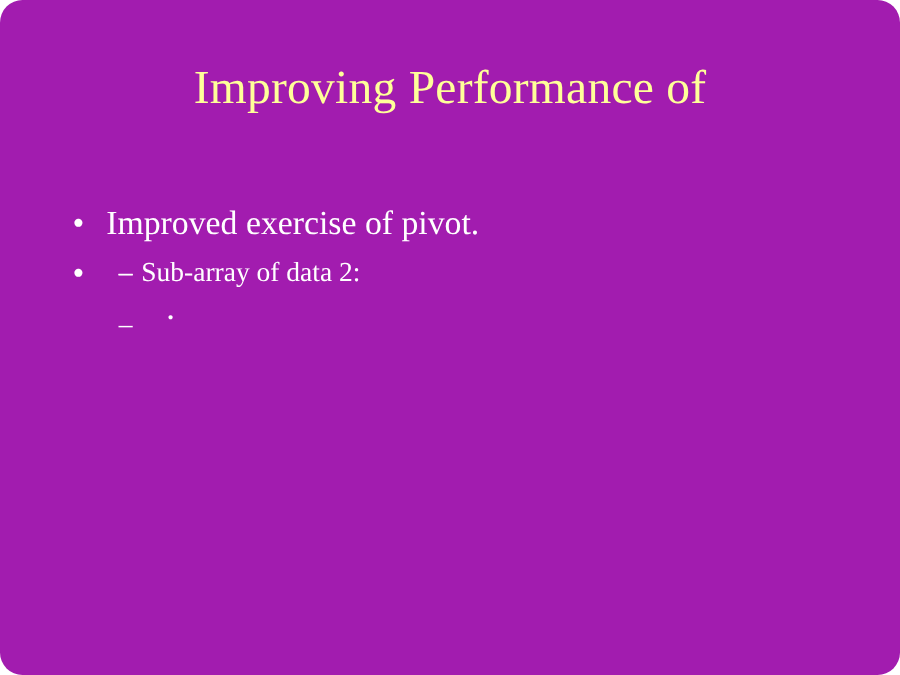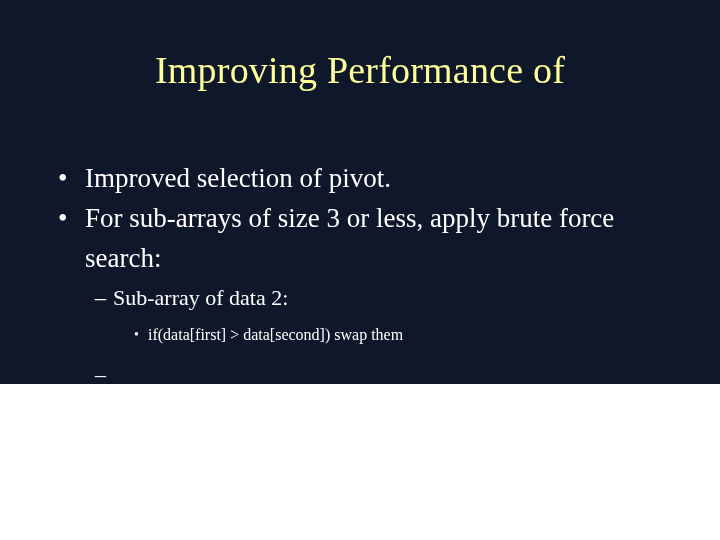--- a/index.html
+++ b/index.html
@@ -8,23 +8,24 @@
   }
   body {
     width: 720px;
     height: 540px;
     overflow: hidden;
     font-family: "Liberation Serif", "DejaVu Serif", serif;
   }
   .slide {
     position: relative;
     width: 720px;
-    height: 384px;
-    background: #0f172a;
+    height: 540px;
+    background: #a21caf;
     box-sizing: border-box;
+    border-radius: 18px;
   }
 
   
   .title-block {
     position: absolute;
     left: 0;
     top: 48px;
     width: 720px;
     text-align: center;
     color: #ffff99;
@@ -115,40 +116,38 @@
 <div class="slide">
 
   <div class="title-block">
     <span class="title-line">Improving Performance of</span>
   </div>
 
   <div class="body-block">
 
     <div class="bullet-row lvl1">
       <span class="marker">•</span>
-      <span class="text">Improved selection of pivot.</span>
+      <span class="text">Improved exercise of pivot.</span>
     </div>
 
     <div class="bullet-row lvl1">
       <span class="marker">•</span>
-      <span class="text">For sub-arrays of size 3 or less, apply brute force search:</span>
     </div>
 
     <div class="bullet-row lvl2">
       <span class="marker">–</span>
     </div>
 
     <div class="bullet-row lvl2">
       <span class="marker">–</span>
       <span class="text">Sub-array of data 2:</span>
     </div>
 
     <div class="bullet-row lvl3">
       <span class="marker">•</span>
-      <span class="text">if(data[first] &gt; data[second]) swap them</span>
     </div>
 
     <div class="spacer-lvl3"></div>
 
     <div class="bullet-row lvl2">
       <span class="marker">–</span>
     </div>
 
   </div>
 </div>

